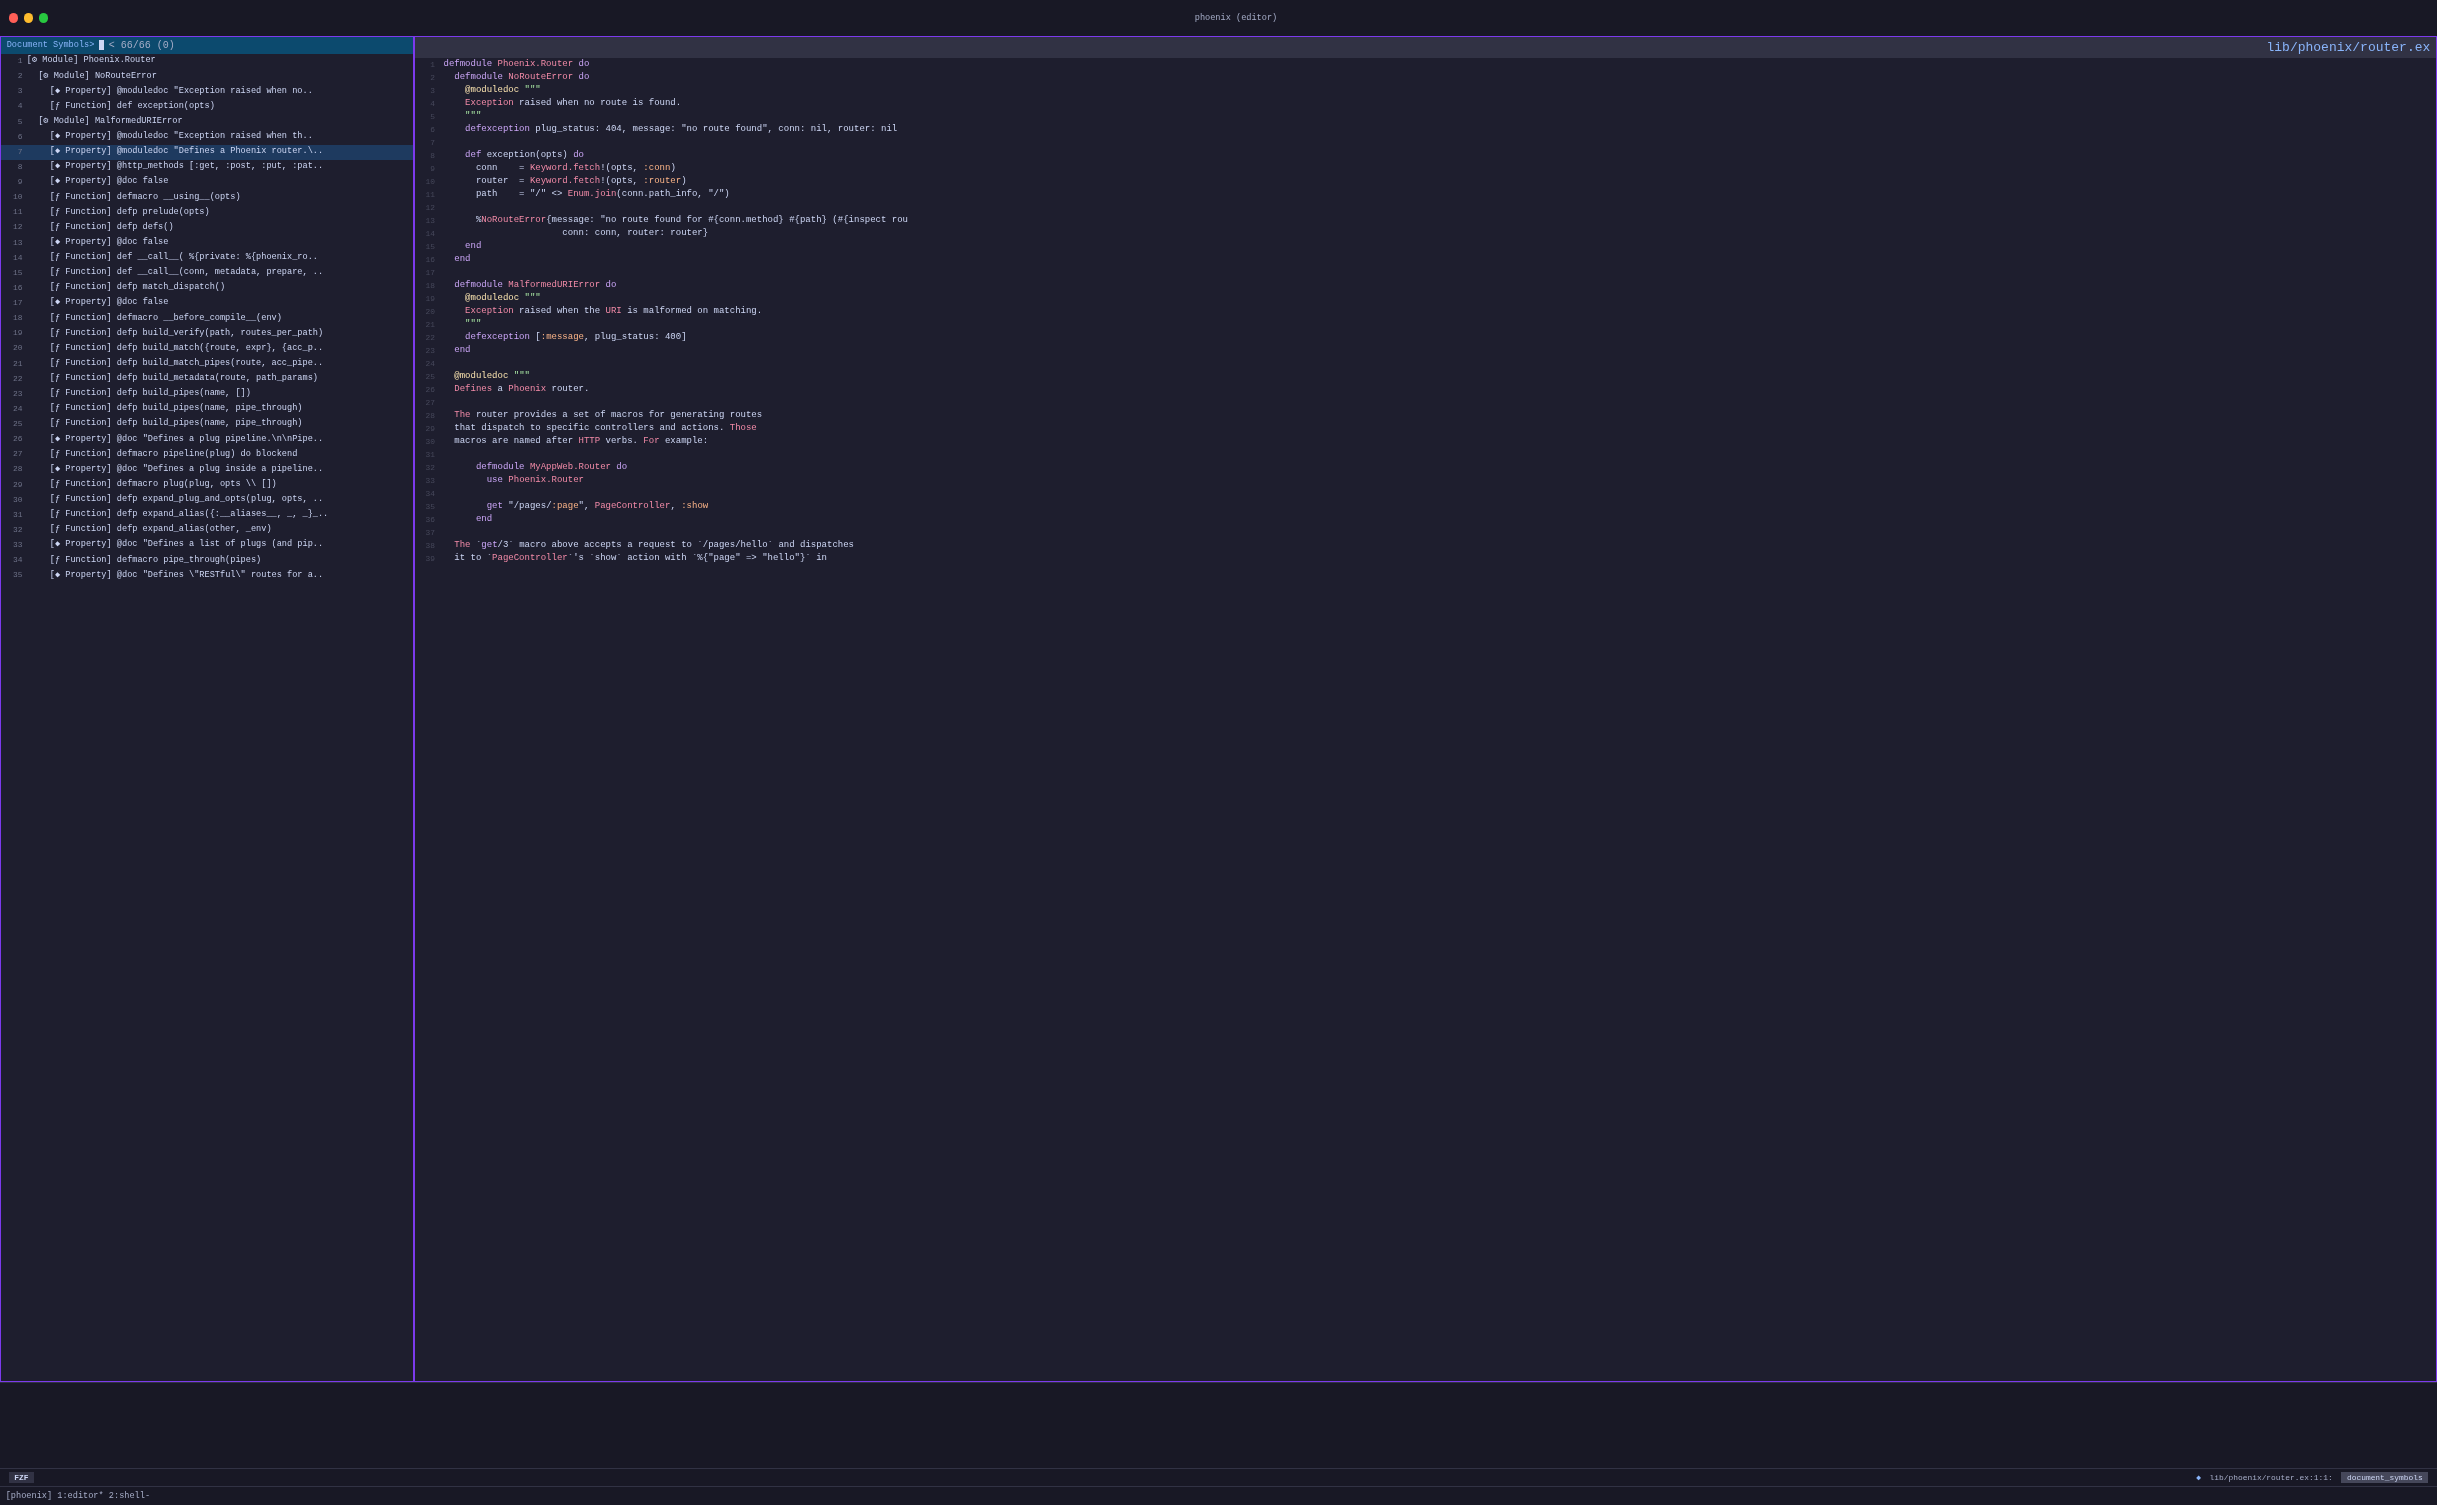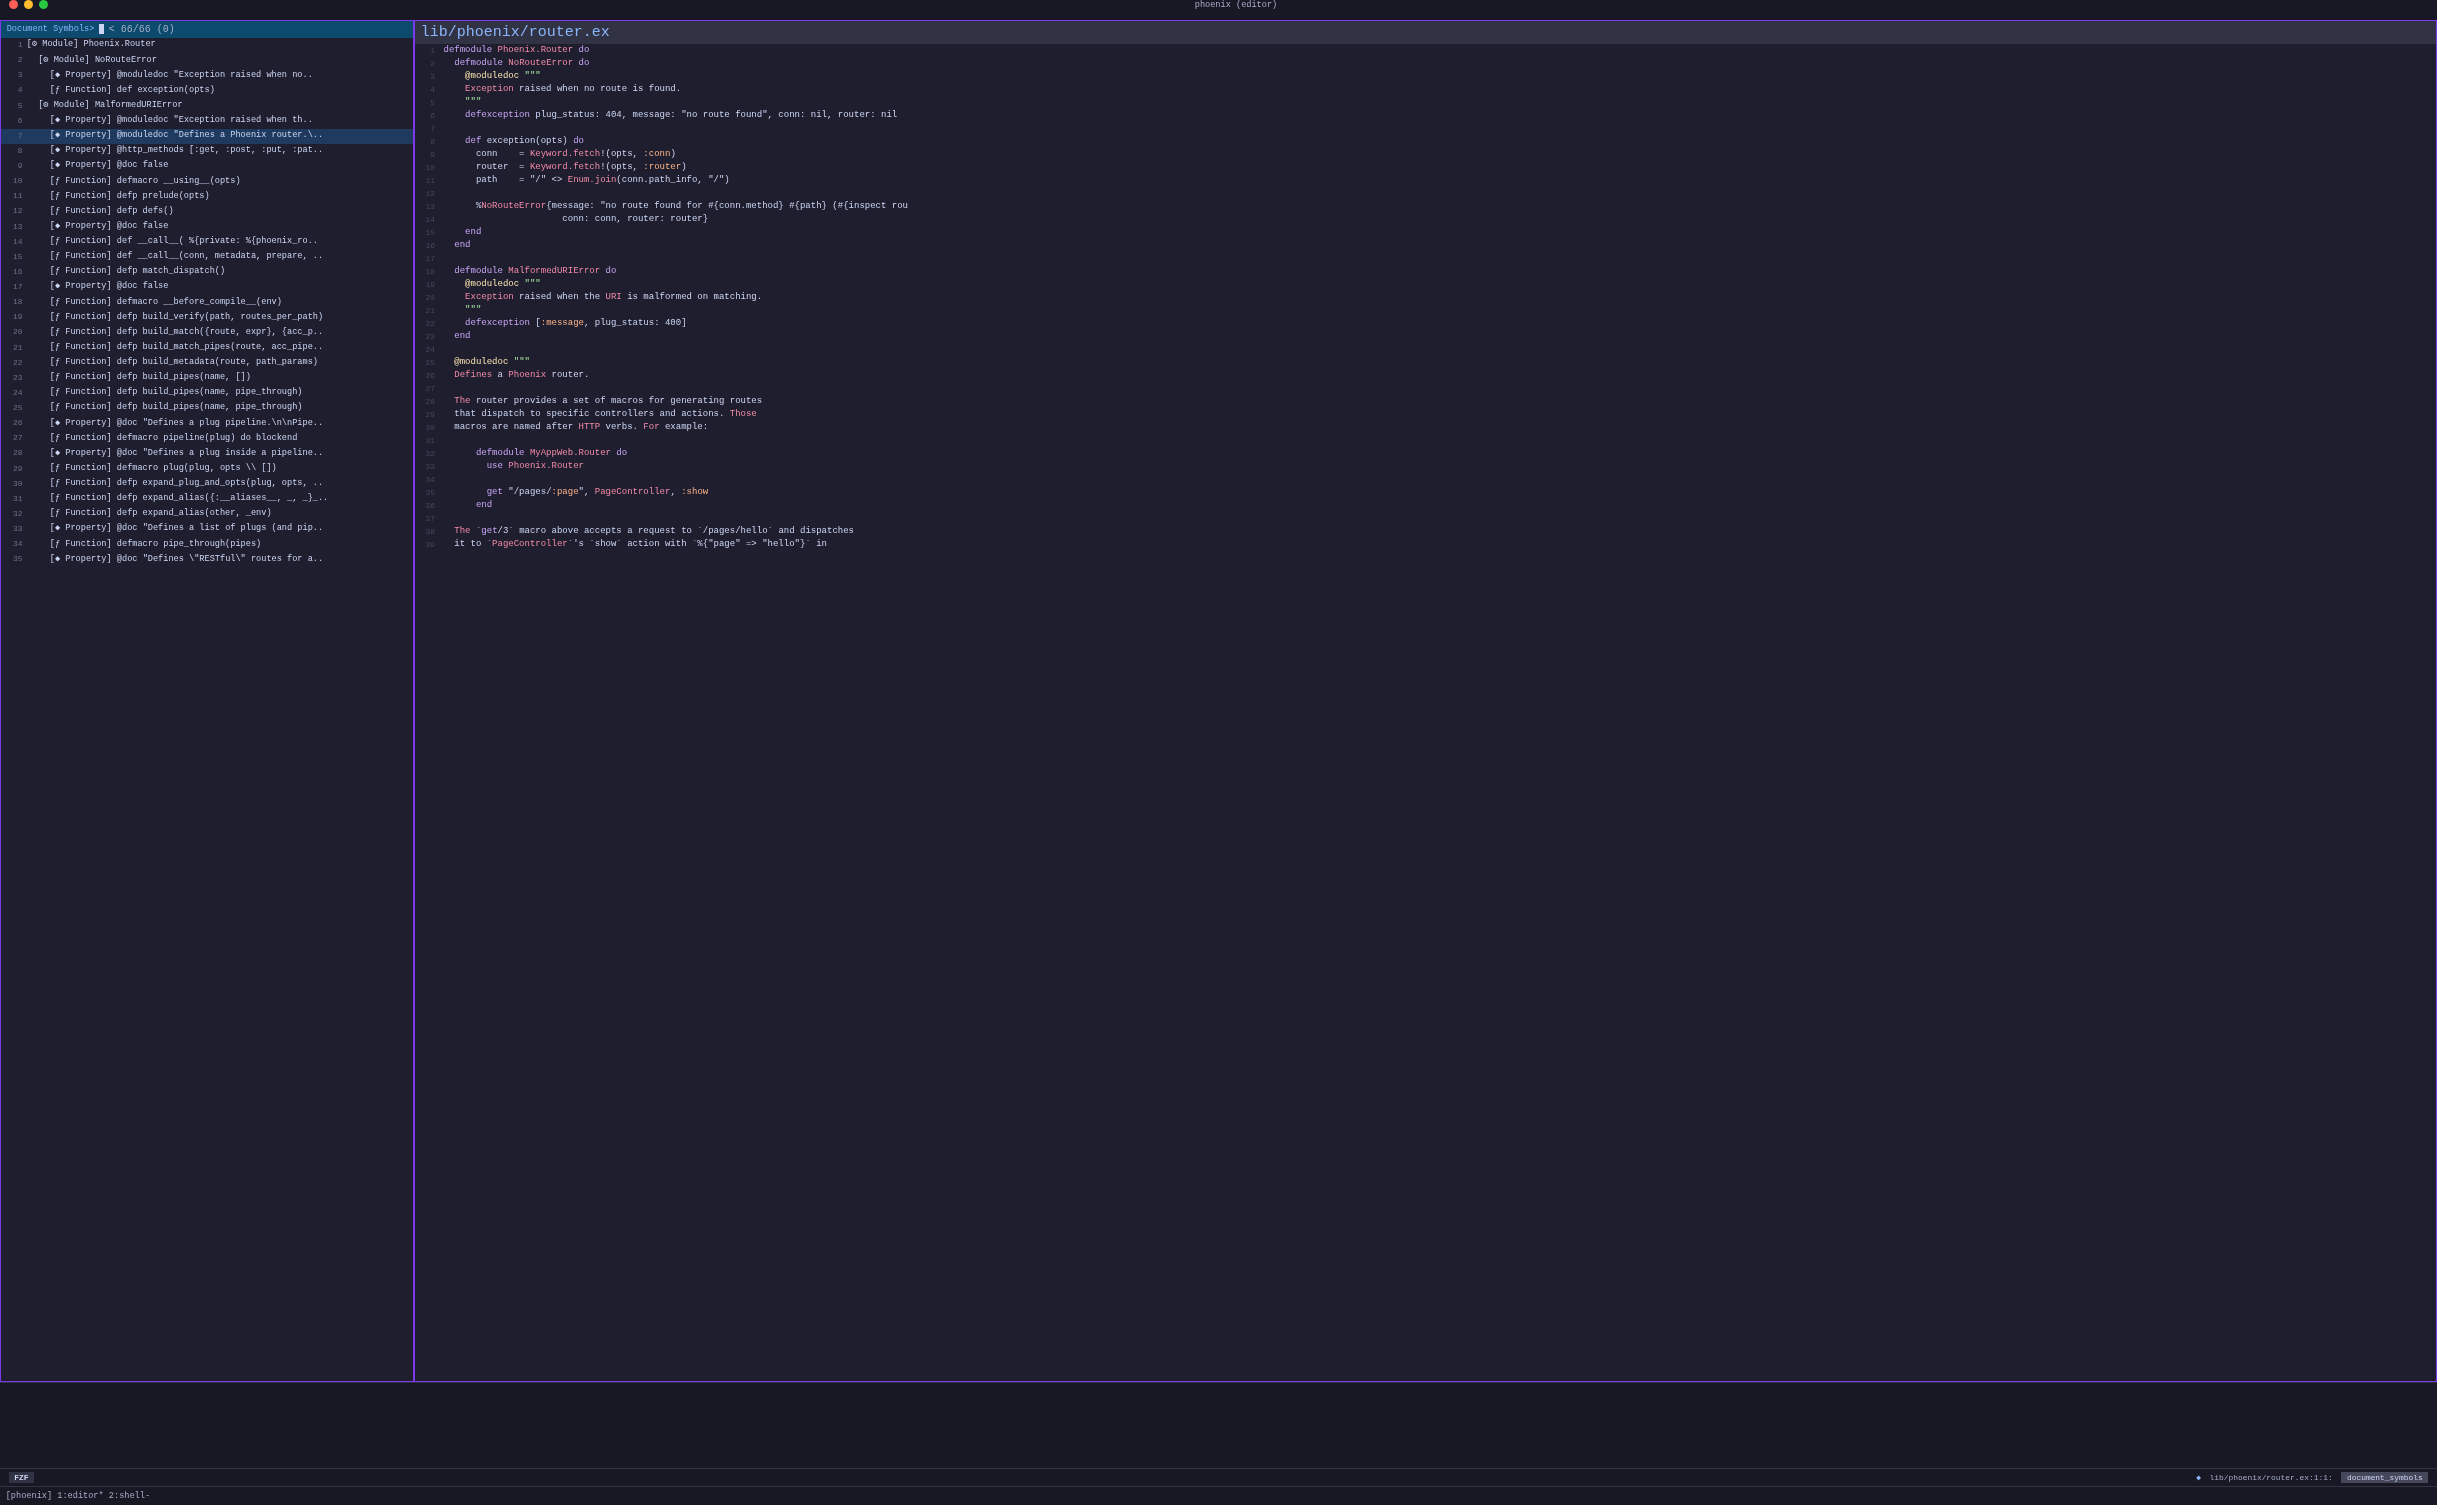--- a/index.html
+++ b/index.html
@@ -11,23 +11,23 @@
       width: 100%;
       height: 100vh;
       overflow: hidden;
       display: flex;
       flex-direction: column;
     }
 
     
     .title-bar {
       background: #181825;
-      height: 20px;
-      display: flex;
-      align-items: flex-start;
+      height: 36px;
+      display: flex;
+      align-items: center;
       justify-content: center;
       position: relative;
       flex-shrink: 0;
       padding-left: 35px;
     }
     .title-bar-buttons {
       position: absolute;
       left: 8.6px;
       display: flex;
       gap: 5.7px;
@@ -131,23 +131,24 @@
       display: flex;
       flex-direction: column;
       border: 1.4px solid #7c3aed;
       background: #1e1e2e;
       overflow: hidden;
     }
 
     .code-header {
       background: #313244;
       padding: 2.9px 5.7px;
-      font-size: 15px;
+      font-size: 13px;
       color: #a6adc8;
       flex-shrink: 0;
+      text-align: right;
     }
     .code-header span { color: #89b4fa; }
 
     .code-area {
       flex: 1;
       overflow-y: auto;
       overflow-x: hidden;
       padding: 0;
     }
     .code-area::-webkit-scrollbar { width: 5.7px; }

